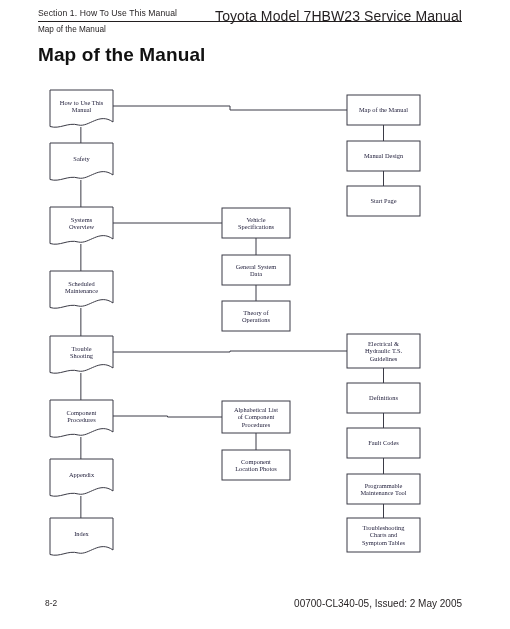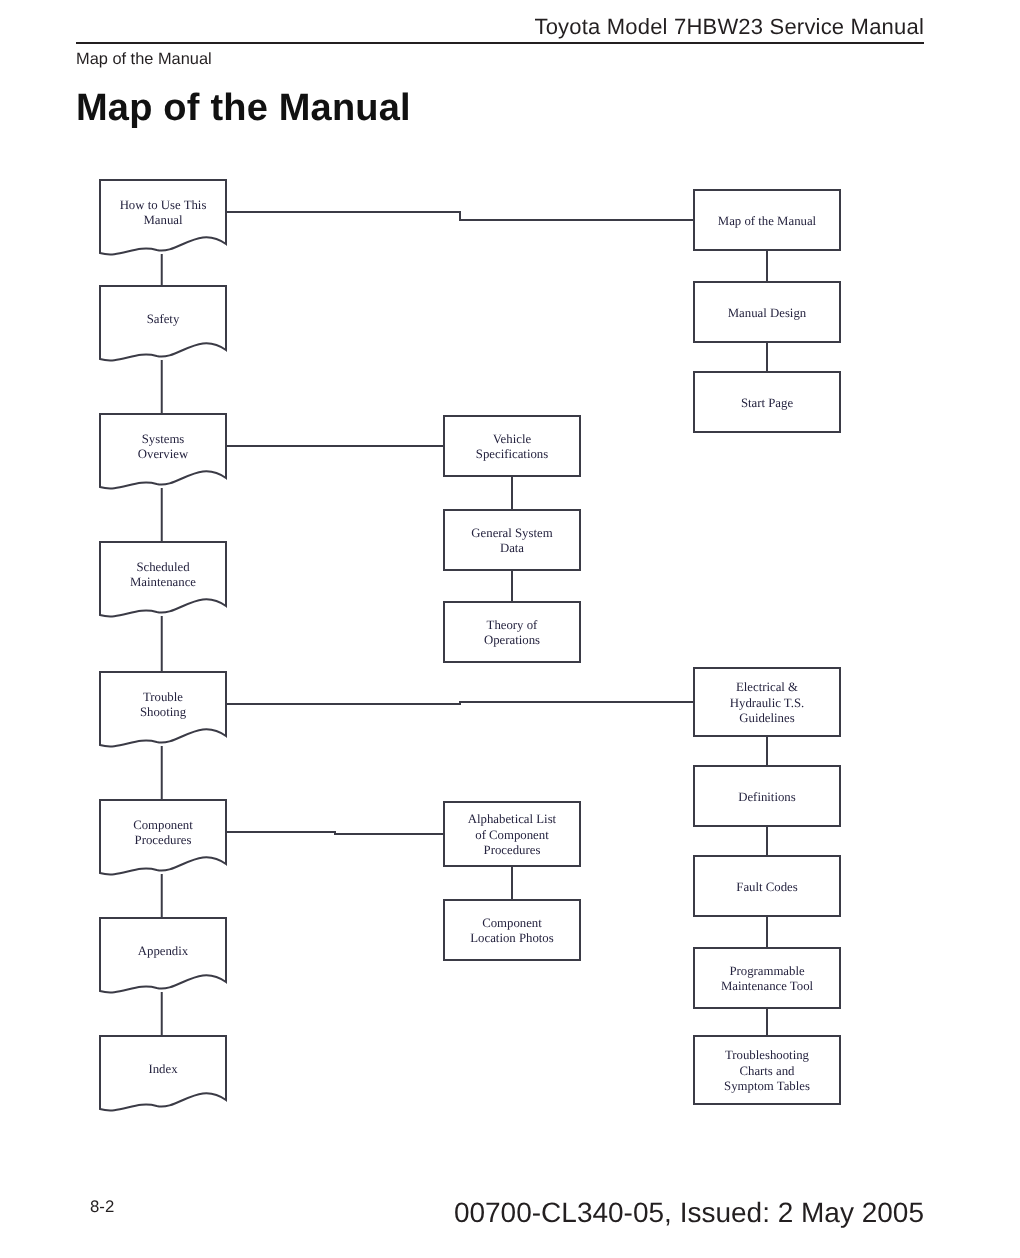--- a/index.html
+++ b/index.html
@@ -5,47 +5,48 @@
   html,body{margin:0;padding:0;background:#ffffff;}
   body{
     width:510px;height:629px;position:relative;overflow:hidden;
     font-family:"Liberation Sans",sans-serif;color:#1a1a1a;
   }
   .page{position:absolute;inset:0;background:#fff;}
 
   
   .hdr{position:absolute;left:38px;top:8px;width:424px;height:30px;}
   .hdr-left{position:absolute;left:0;top:0;font-size:8.6px;letter-spacing:.1px;color:#231f20;white-space:nowrap;}
-  .hdr-right{position:absolute;right:0;top:0;font-size:11px;letter-spacing:.1px;color:#231f20;white-space:nowrap;}
+  .hdr-right{position:absolute;right:0;top:0;font-size:14px;letter-spacing:.1px;color:#231f20;white-space:nowrap;}
   .hdr-rule{position:absolute;left:0;top:13px;width:424px;height:1px;background:#231f20;}
   .hdr-sub{position:absolute;left:0;top:17px;font-size:8.2px;color:#231f20;white-space:nowrap;}
 
   .title{position:absolute;left:38px;top:44px;font-size:19px;font-weight:bold;
          letter-spacing:.1px;color:#111;white-space:nowrap;}
 
   
   .ft-left{position:absolute;left:45px;top:598px;font-size:8.4px;color:#231f20;}
-  .ft-right{position:absolute;right:48px;top:598px;font-size:14px;color:#231f20;white-space:nowrap;}
+  .ft-right{position:absolute;right:48px;top:598px;font-size:10px;color:#231f20;white-space:nowrap;}
 
   
   #diagram{position:absolute;left:0;top:0;width:510px;height:629px;}
   .nodeLabel{
     font-family:"Liberation Serif",serif;
     font-size:6.4px;fill:#25233f;text-anchor:middle;
   }
   .boxRect{fill:#ffffff;stroke:#3b3b46;stroke-width:1;}
   .docShape{fill:#ffffff;stroke:#3b3b46;stroke-width:1;}
   .conn{stroke:#3b3b46;stroke-width:1;fill:none;}
 </style>
 </head>
 <body>
 
 <div class="page">
 
   <div class="hdr">
+    <div class="hdr-left">Section 1. How To Use This Manual</div>
     <div class="hdr-right">Toyota Model 7HBW23 Service Manual</div>
     <div class="hdr-rule"></div>
     <div class="hdr-sub">Map of the Manual</div>
   </div>
 
   <div class="title">Map of the Manual</div>
 
   <svg id="diagram" viewBox="0 0 510 629" width="510" height="629" xmlns="http://www.w3.org/2000/svg">
     <g id="edge-layer">
         <path d="M 80.87 127 L 80.87 143" class="conn"></path>

